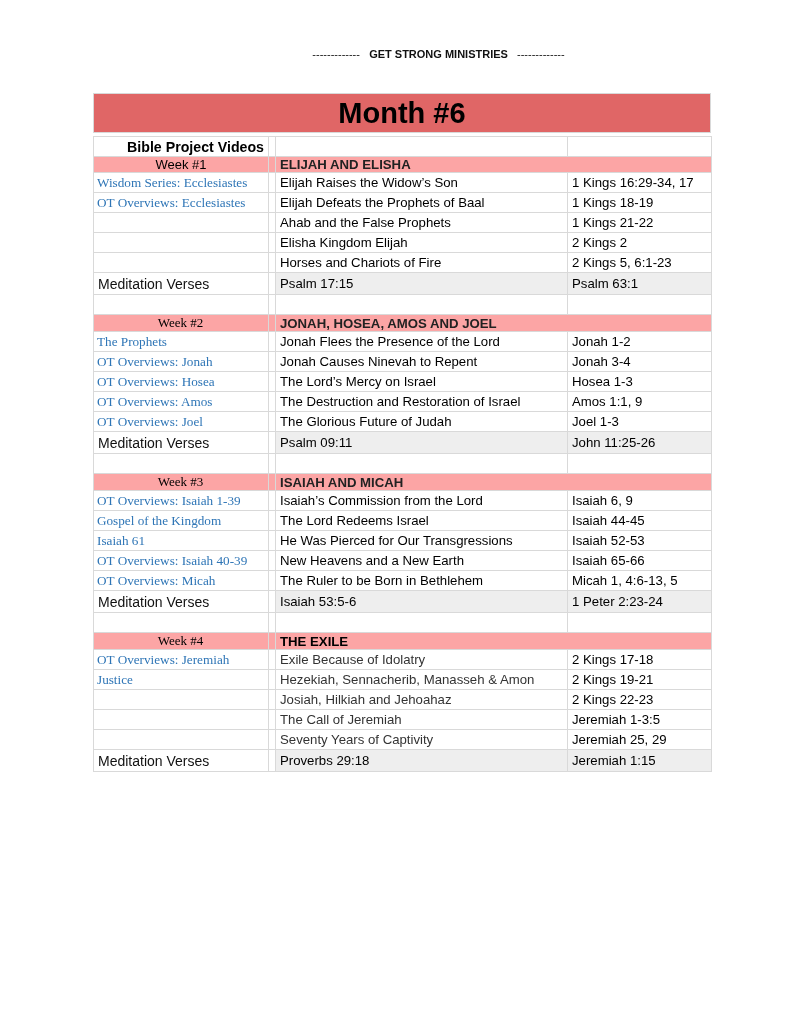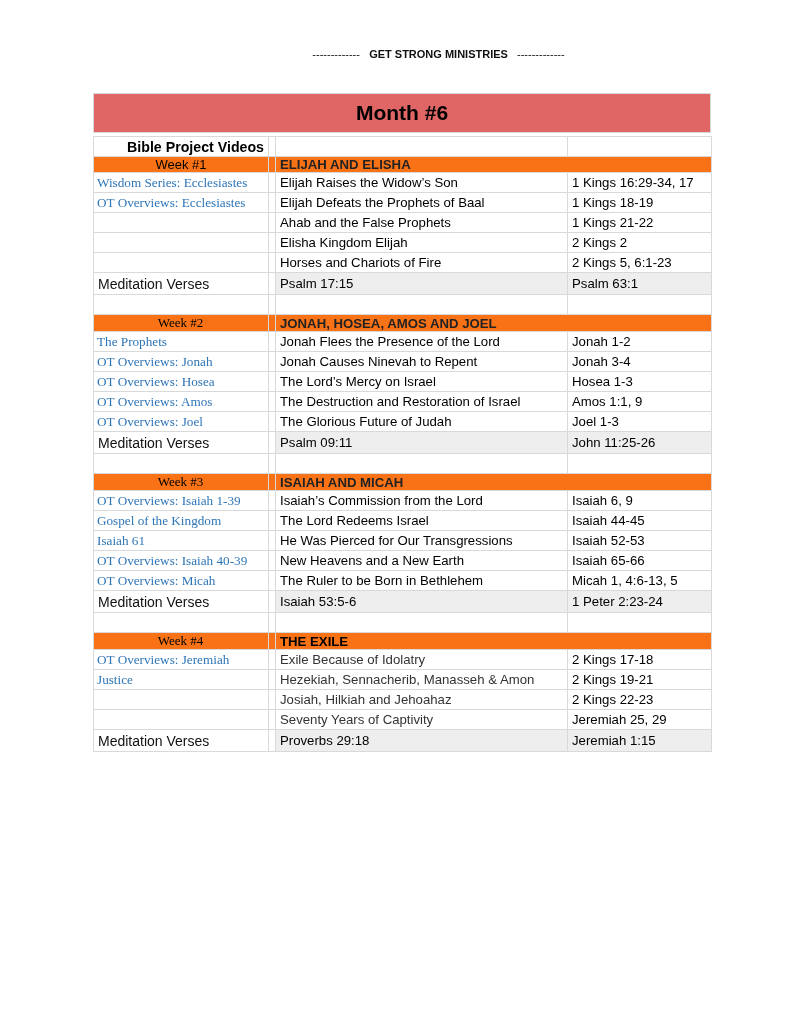--- a/index.html
+++ b/index.html
@@ -1,29 +1,29 @@
 <!DOCTYPE html>
 <html><head>
 <meta charset="utf-8">
 <style>
   html, body { margin:0; padding:0; background:#ffffff; }
   body { width:791px; height:1024px; position:relative; overflow:hidden; font-family:"Liberation Sans", sans-serif; }
   .org-header { position:absolute; top:48px; left:12px; width:791px; text-align:center; font-family:Liberation Sans, sans-serif; font-size:11px; font-weight:bold; color:#111; letter-spacing:0px;padding-left:31px; }
   .org-header .dash { font-weight:normal; }
   .sheet { position:absolute; left:93px; top:93px; width:618px; }
-  .title-bar { height:40px; background:#e06666; border:1px solid #d9d9d9; box-sizing:border-box; display:flex; align-items:center; justify-content:center; font-size:21px; font-weight:bold; color:#000; }
+  .title-bar { height:40px; background:#e06666; border:1px solid #d9d9d9; box-sizing:border-box; display:flex; align-items:center; justify-content:center; font-size:29px; font-weight:bold; color:#000; }
   table { border-collapse:collapse; width:618px; table-layout:fixed; margin-top:3px; }
   td { border:1px solid #d9d9d9; height:20px; padding:0 4px; font-size:13.2px; white-space:nowrap; overflow:hidden; color:#000; vertical-align:middle; box-sizing:border-box; }
   col.c1 { width:175px; } col.c2 { width:7px; } col.c3 { width:292px; } col.c4 { width:144px; }
   td.gap { padding:0; }
   td.serif { font-family:Liberation Serif, serif; font-size:13.2px; padding-left:3px; }
   td.link { color:#2e75b6; }
   tr.hdr td { font-size:14.2px; font-weight:bold; }
   tr.hdr td.c1cell { text-align:right; }
-  tr.week td { background:#f97316; height:15px; }
+  tr.week td { background:#fca5a5; height:15px; }
   tr.week td.wk { text-align:center; font-size:13px; font-family:"Liberation Sans", sans-serif; }
   tr.week td.wk.serif { font-family:"Liberation Serif", serif; }
   tr.week td.theme { font-weight:bold; color:#222; font-size:13.2px; }
   tr.med td { height:22px; }
   tr.med td.shade { background:#eeeeee; }
   tr.med td.medlabel { font-family:Liberation Sans, sans-serif; font-size:14px; color:#111; }
   tr.blank td { height:20px; }
   .grey { color:#333; }
 </style>
 </head>
@@ -215,20 +215,26 @@
       </tr>
       <tr>
         <td class="serif link"></td>
         <td class="gap"></td>
         <td class="grey">Josiah, Hilkiah and Jehoahaz</td>
         <td>2 Kings 22-23</td>
       </tr>
       <tr>
         <td class="serif link"></td>
         <td class="gap"></td>
+        <td class="grey">The Call of Jeremiah</td>
+        <td>Jeremiah 1-3:5</td>
+      </tr>
+      <tr>
+        <td class="serif link"></td>
+        <td class="gap"></td>
         <td class="grey">Seventy Years of Captivity</td>
         <td>Jeremiah 25, 29</td>
       </tr>
       <tr class="med">
         <td class="medlabel">Meditation Verses</td>
         <td class="gap"></td>
         <td class="shade">Proverbs 29:18</td>
         <td class="shade">Jeremiah 1:15</td>
       </tr>
     </tbody>

